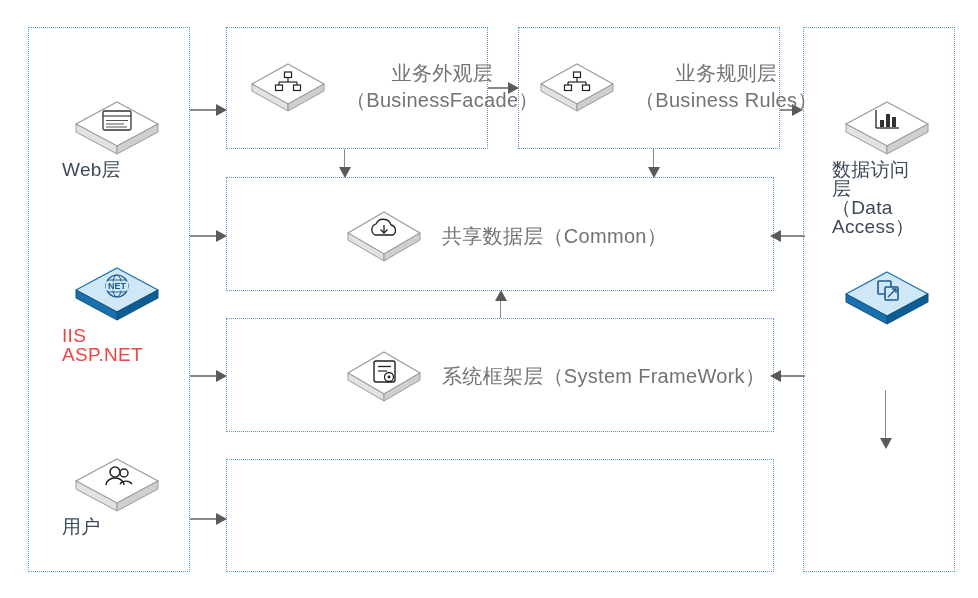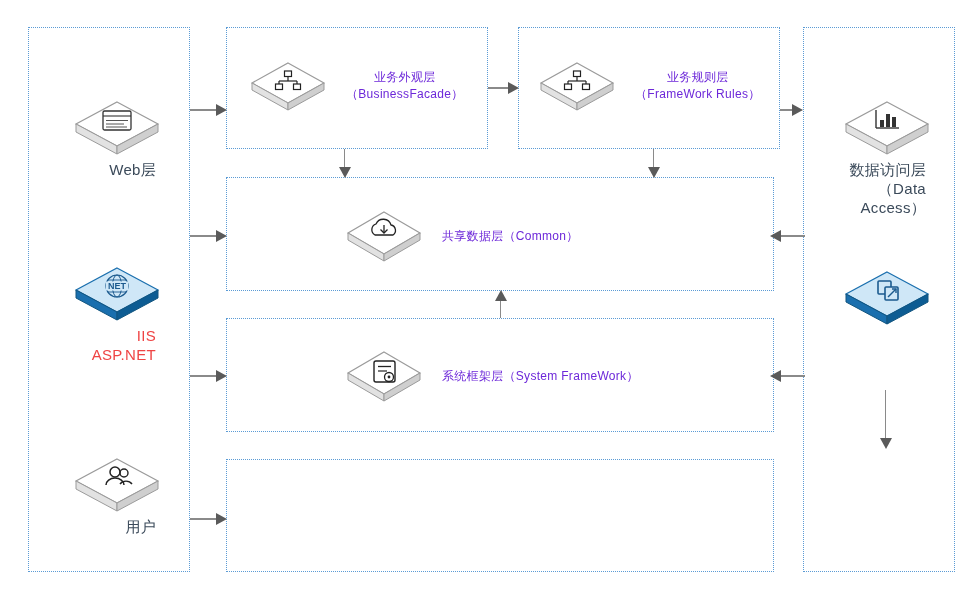--- a/index.html
+++ b/index.html
@@ -25,41 +25,41 @@
     box-sizing: border-box;
     background: transparent;
   }
 
   
   .node {
     position: absolute;
     box-sizing: border-box;
   }
   .node-caption {
-    text-align: right;
+    text-align: left;
     color: #3b4a5a;
-    font-size: 15px;
+    font-size: 19px;
     line-height: 19px;
     white-space: pre-line;
     letter-spacing: 0.3px;
   }
   .node-caption.blue-label {
     color: #ef4444;
   }
 
   
   .rownode {
     position: absolute;
     display: flex;
     align-items: center;
     gap: 16px;
   }
   .rownode .row-label {
-    color: #6d28d9;
-    font-size: 12px;
+    color: #737373;
+    font-size: 20px;
     letter-spacing: 0.3px;
     white-space: nowrap;
   }
 
   
   .cube {
     position: relative;
     width: 78px;
     height: 62px;
     margin: 0 auto;
@@ -265,21 +265,21 @@
         <rect x="38.5" y="11" width="7" height="5.5" fill="none" stroke="#222" stroke-width="1.2"></rect>
         <line x1="42" y1="16.5" x2="42" y2="21" stroke="#222" stroke-width="1.2"></line>
         <line x1="33" y1="21" x2="51" y2="21" stroke="#222" stroke-width="1.2"></line>
         <line x1="33" y1="21" x2="33" y2="24" stroke="#222" stroke-width="1.2"></line>
         <line x1="51" y1="21" x2="51" y2="24" stroke="#222" stroke-width="1.2"></line>
         <rect x="29.5" y="24" width="7" height="5.5" fill="none" stroke="#222" stroke-width="1.2"></rect>
         <rect x="47.5" y="24" width="7" height="5.5" fill="none" stroke="#222" stroke-width="1.2"></rect>
       </svg>
     </div>
     <div class="row-label" style="white-space:pre-line; text-align:center;">业务规则层
-（FrameWork Rules）</div>
+（Business Rules）</div>
   </div>
 
   <div class="rownode" style="left:342px; top:348px;">
     <div class="cube" style="width:84px;height:56px;">
       <svg width="84" height="56" viewBox="0 0 84 56">
         <polygon points="42,4 78,25 42,46 6,25" fill="#ffffff" stroke="#9b9b9b" stroke-width="1.2"></polygon>
         <polygon points="6,25 42,46 42,53 6,32" fill="#e2e2e2" stroke="#9b9b9b" stroke-width="1"></polygon>
         <polygon points="78,25 42,46 42,53 78,32" fill="#cfcfcf" stroke="#9b9b9b" stroke-width="1"></polygon>
         <rect x="32" y="13" width="21" height="21" rx="2" fill="#ffffff" stroke="#222" stroke-width="1.4"></rect>
         <line x1="36" y1="18.5" x2="49" y2="18.5" stroke="#222" stroke-width="1.3"></line>

